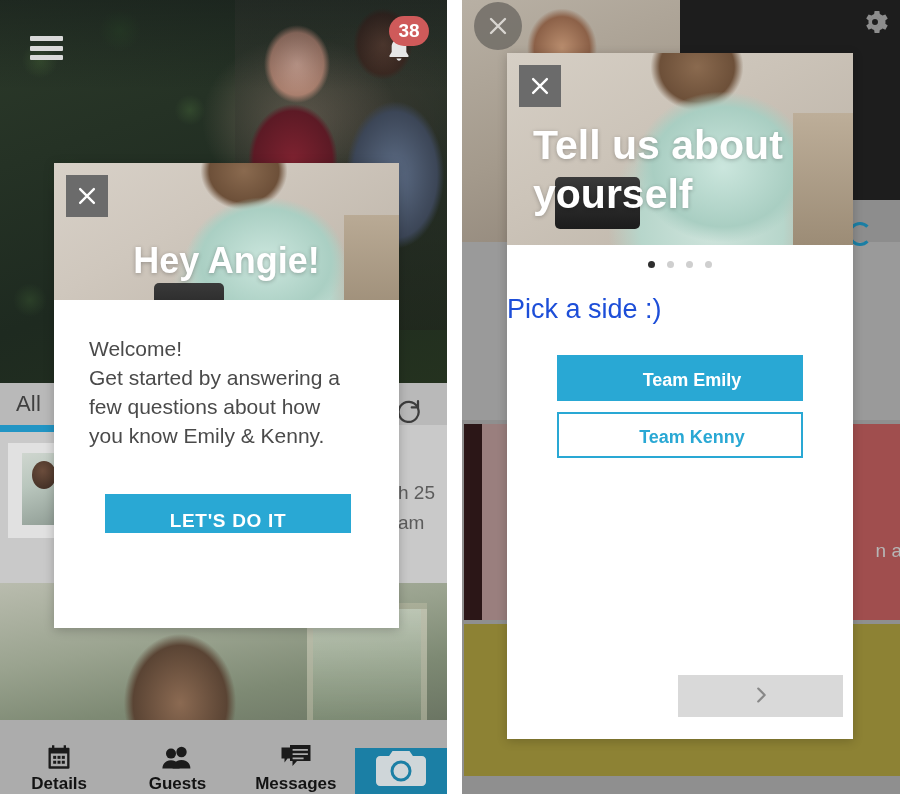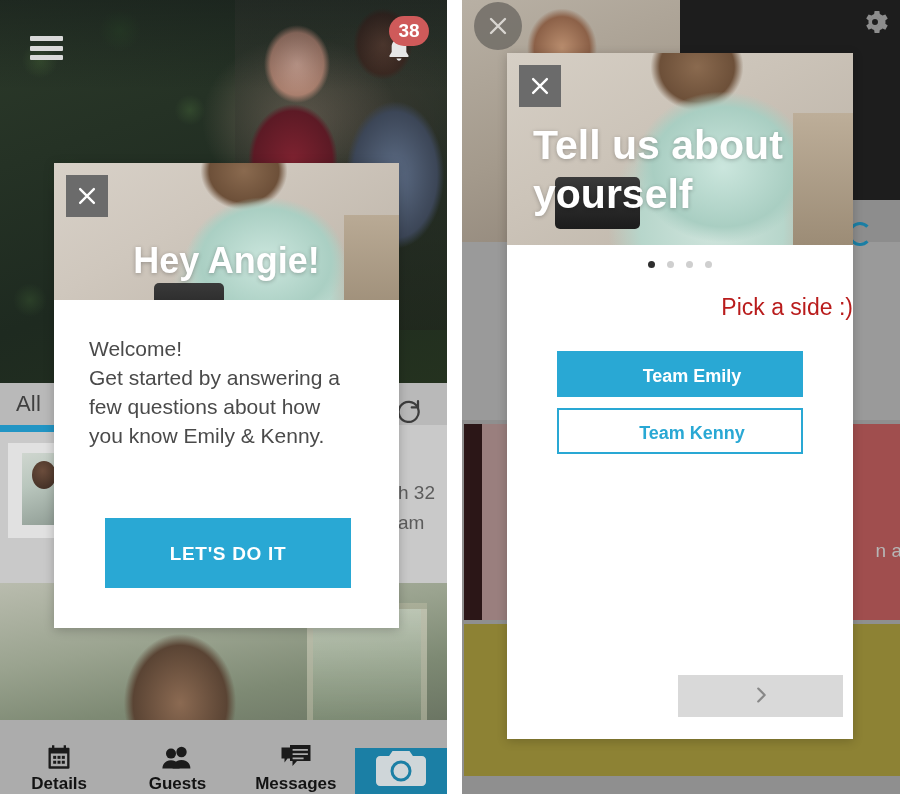--- a/index.html
+++ b/index.html
@@ -196,22 +196,22 @@
     text-shadow: 0 1px 4px rgba(0,0,0,0.28);
   }
   .modal-body {
     padding: 34px 32px 0 35px;
   }
   .modal-copy {
     font-size: 21px; line-height: 29px; color: #4a4a4a;
     white-space: pre-line;
   }
   .btn-primary {
-    display: block; width: 246px; margin: 68px auto 0 auto;
-    height: 70px; line-height: 53px;
+    display: block; width: 246px; margin: 44px auto 0 auto;
+    height: 39px; line-height: 53px;
     background: #29a8d4; color: #ffffff;
     font-size: 19px; font-weight: bold; letter-spacing: .7px;
     text-align: center; border: none; cursor: pointer;
     font-family: "Liberation Sans", sans-serif;
   }
 
   
   .bg-right { position: absolute; inset: 0; background: #8f8f8f; }
   .bg-topphoto {
     position: absolute; left: 0; top: 0; width: 218px; height: 242px;
@@ -291,21 +291,21 @@
     font-size: 41px; line-height: 49px; font-weight: bold; color: #ffffff;
     text-shadow: 0 1px 4px rgba(0,0,0,0.25);
   }
   .dots-row {
     display: flex; justify-content: center; align-items: center; gap: 12px;
     padding: 16px 0 10px 0;
   }
   .dot { width: 7px; height: 7px; border-radius: 50%; background: #cfcfcf; cursor: pointer; }
   .dot.active { background: #2e2e2e; }
   .question {
-    text-align: right; font-size: 23px; color: #b91c1c;
+    text-align: left; font-size: 27px; color: #1d4ed8;
     margin-top: 16px;
   }
   .choices { padding: 30px 50px 0 50px; }
   .choice {
     display: block; width: 100%; height: 46px; line-height: 46px;
     text-align: center; font-size: 18px; font-weight: bold;
     margin-bottom: 11px; cursor: pointer;
     font-family: "Liberation Sans", sans-serif;
     padding-left: 24px;
   }
@@ -363,21 +363,21 @@
         <svg width="30" height="30" viewBox="0 0 24 24" fill="none" stroke="currentColor" stroke-width="1.8" stroke-linecap="round">
           <path d="M20 6.5v5h-5"></path>
           <path d="M19.6 11.4A8 8 0 1 0 20 12.3"></path>
         </svg>
       </div>
 
       <div class="feed-card">
         <div class="feed-thumb"></div>
       </div>
 
-      <div class="feed-meta"><span>h 32</span>
+      <div class="feed-meta"><span>h 25</span>
 <span>am</span></div>
 
       <div class="selfie-photo">
         <div class="selfie-window"></div>
       </div>
 
       <div class="bottom-nav">
 
         <div class="nav-item">
           <div class="nav-ico">

